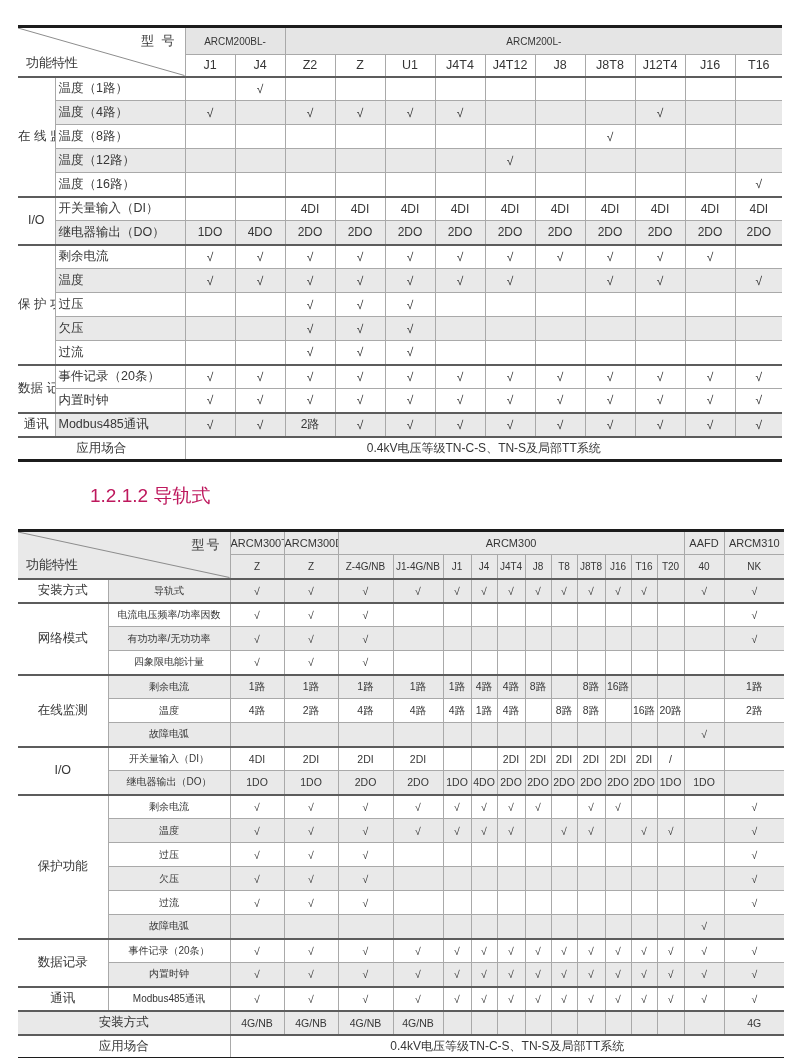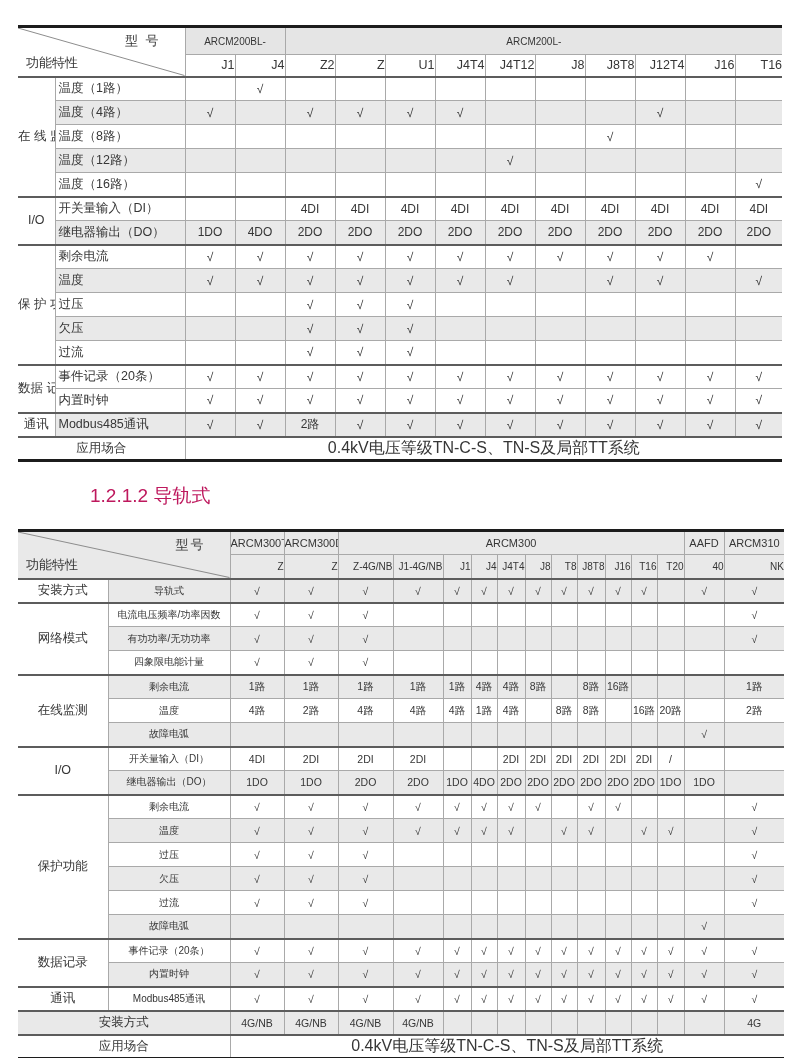--- a/index.html
+++ b/index.html
@@ -9,33 +9,33 @@
   table.spec { border-collapse:collapse; table-layout:fixed; width:764px; }
   .spec th, .spec td {
     border:1px solid #a9a9a9; font-weight:normal; text-align:center;
     padding:0; color:#363636; overflow:hidden; white-space:nowrap;
   }
   .spec tr > *:first-child { border-left:none; }
   .spec tr > *:last-child  { border-right:none; }
   .spec thead tr:first-child > * { border-top:3px solid #1c1c1c; }
   .spec tbody tr:last-child  > * { border-bottom:3px solid #1c1c1c; }
   .spec tbody tr.gs > * { border-top:2px solid #5c5c5c; }
-  .spec thead tr:last-child > th { border-bottom:2px solid #5c5c5c;text-align:right; }
+  .spec thead tr:last-child > th { border-bottom:2px solid #5c5c5c; }
   .spec th.corner { border-bottom:2px solid #5c5c5c; }
   .spec tbody tr.shade > td, .spec tbody tr.shade > th[colspan] { background:#e9e9e9; }
 
   
   th.corner { position:relative; }
   th.corner svg.diag { position:absolute; left:0; top:0; width:100%; height:100%; }
   th.corner svg.diag line { stroke:#8d8d8d; stroke-width:1; }
-  th.corner .ct { position:absolute; top:4px;  right:24px; font-size:13px; letter-spacing:2px; }
+  th.corner .ct { position:absolute; top:4px;  right:8px; font-size:13px; letter-spacing:2px; }
   th.corner .cb { position:absolute; bottom:4px; left:8px;  font-size:13px; }
 
   .gl { white-space:pre-line; line-height:1.45; font-size:12.5px; background:#fff; }
-  .frow .fv { font-size:16px; background:#fff; }
+  .frow .fv { font-size:12px; background:#fff; }
 
   
   .t1 thead tr:first-child { height:28px; }
   .t1 thead tr:last-child  { height:22px; }
   .t1 tbody tr { height:24px; }
   .t1 .mg { font-size:10px; background:#e5e5e5; }
   .t1 .ch { font-size:12.5px; background:#fff; }
   .t1 .lbl { text-align:left; padding-left:3px; font-size:12.5px; }
   .t1 .dc  { font-size:12px; }
 

